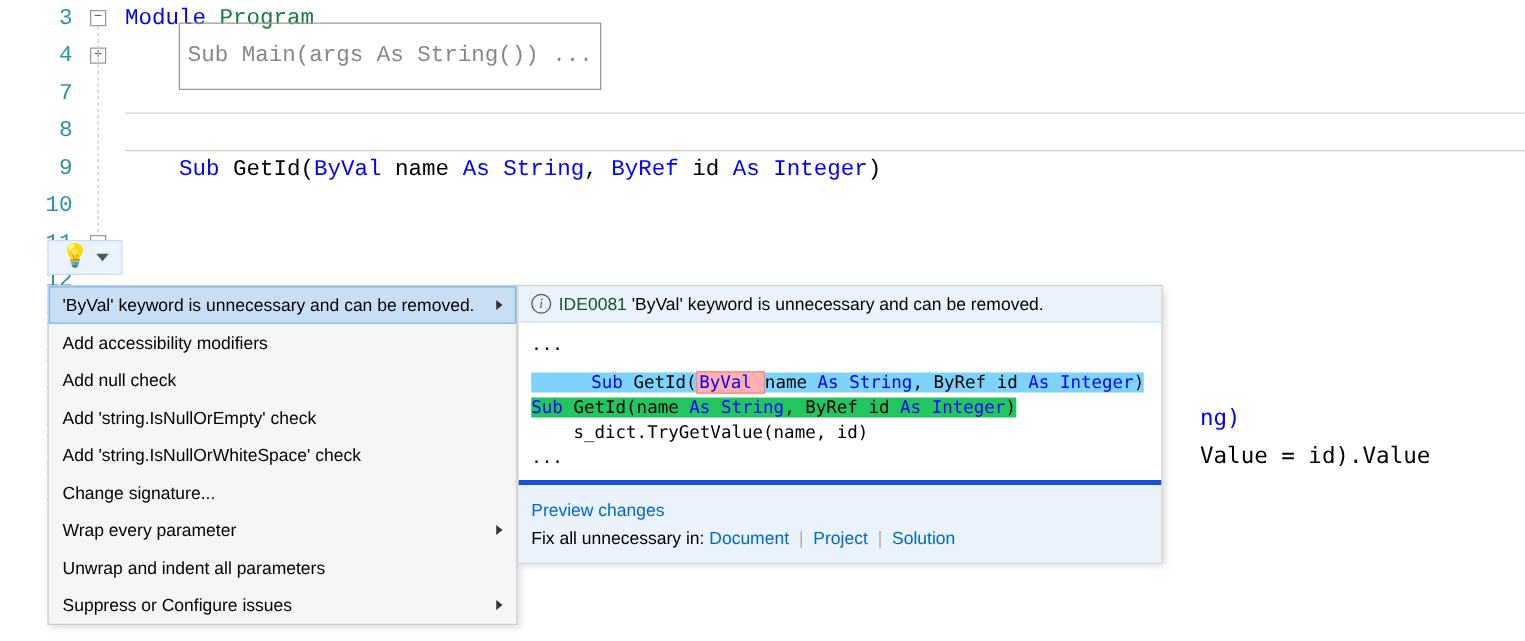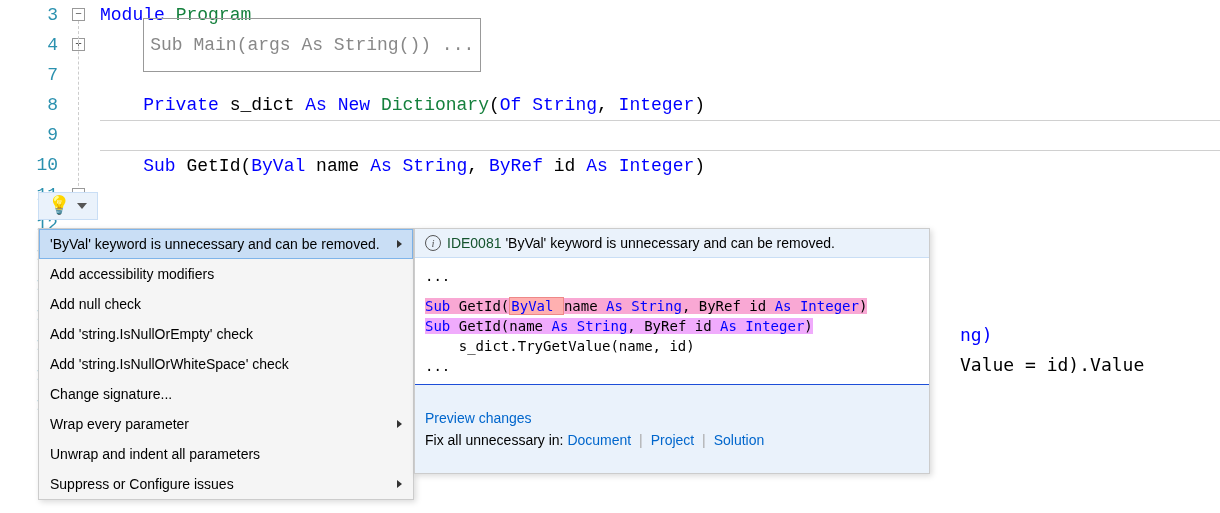--- a/index.html
+++ b/index.html
@@ -152,27 +152,27 @@
       font-style: italic;
     }
     .diag-code { color: #14532d; }
     .preview-code {
       padding: 8px 10px;
       font-family: Consolas, monospace;
       font-size: 14px;
       line-height: 20px;
     }
     .preview-code .line { white-space: pre; }
-    .del-line { background: #f9a8d4; }
+    .del-line { background: #7dd3fc; padding-left: 48px; }
     .del-token { background: #ffb0b0; border: 1px solid #e88; padding: 0 1px; }
-    .add-line { background: #f0abfc; }
+    .add-line { background: #22c55e; }
     .preview-footer {
       background: #eaf2fb;
-      padding: 25px 10px;
-      border-top: 1px solid #1d4ed8;
+      padding: 12px 10px;
+      border-top: 4px solid #1d4ed8;
     }
     .link { color: #0066cc; cursor: pointer; }
     .sep { color: #aaa; margin: 0 4px; }
     .bg-code {
       position: absolute;
       left: 960px;
       font-family: Consolas, monospace;
       font-size: 18px;
       line-height: 30px;
       white-space: pre;
@@ -201,21 +201,20 @@
   <div class="fold-col">
     <div class="fold-box" style="top:8px">−</div>
     <div class="fold-box" style="top:38px">+</div>
     <div class="fold-line" style="top:21px;height:170px"></div>
     <div class="fold-box" style="top:188px">−</div>
   </div>
   <div class="code-col">
     <div class="code-line"><span class="kw">Module</span> <span class="type">Program</span></div>
     <div class="code-line">    <span class="collapsed-block">Sub Main(args As String()) ...</span></div>
     <div class="code-line"></div>
-    <div class="code-line">    <span class="kw">Private</span> <span>s_dict</span> <span class="kw">As</span> <span class="kw">New</span> <span class="type">Dictionary</span><span>(</span><span class="kw">Of</span> <span class="kw">String</span><span>, </span><span class="kw">Integer</span><span>)</span></div>
     <div class="hline"></div>
     <div class="code-line" style="height:29px"></div>
     <div class="hline"></div>
     <div class="code-line">    <span class="kw">Sub</span> <span>GetId</span><span>(</span><span class="kw">ByVal</span> <span>name</span> <span class="kw">As</span> <span class="kw">String</span><span>, </span><span class="kw">ByRef</span> <span>id</span> <span class="kw">As</span> <span class="kw">Integer</span><span>)</span></div>
   </div>
 </div>
 
 <div class="bg-code" style="top:320px"><span class="kw">ng)</span></div>
 <div class="bg-code" style="top:350px"><span>Value = id).Value</span></div>
 

